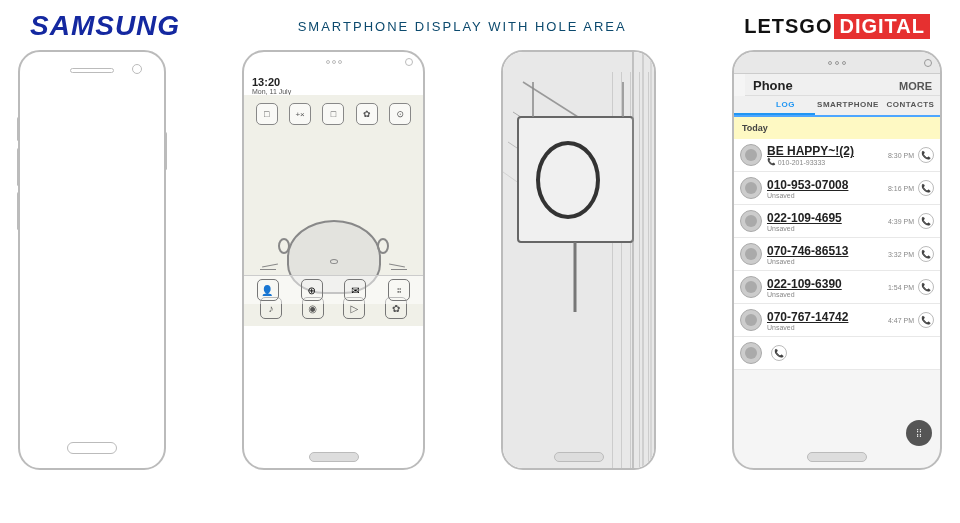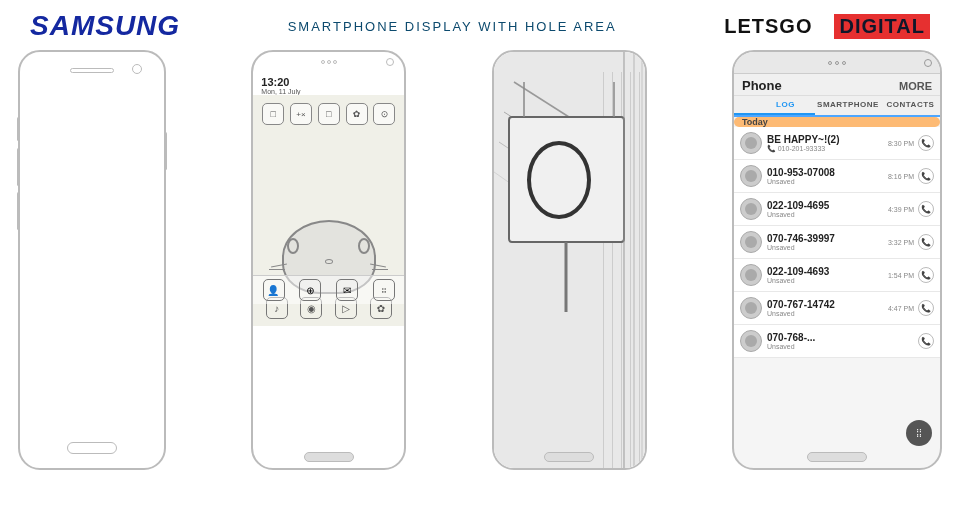--- a/index.html
+++ b/index.html
@@ -33,25 +33,24 @@
       font-weight: 400;
       text-transform: uppercase;
     }
     .letsgo-logo {
       display: flex;
       align-items: center;
       font-size: 20px;
       font-weight: 900;
       color: #111;
       letter-spacing: 1px;
-      gap: 20px;
     }
     .letsgo-logo .digital {
       background: #e63030;
-      color: #0f172a;
+      color: #ffffff;
       padding: 1px 5px;
       font-size: 20px;
       font-weight: 900;
       margin-left: 2px;
       text-align: center;
     }
 
     
     .phones-row {
       display: flex;
@@ -132,21 +131,21 @@
       left: 50%;
       transform: translateX(-50%);
       width: 50px;
       height: 12px;
       border: 1.5px solid #bbb;
       border-radius: 6px;
     }
 
     
     .phone-home {
-      width: 155px;
+      width: 183px;
       height: 420px;
       border: 2px solid #bbb;
       border-radius: 22px;
       position: relative;
       background: #fff;
       flex-shrink: 0;
       overflow: hidden;
     }
     .phone-home .time-text {
       font-size: 11px;
@@ -409,20 +408,21 @@
       position: absolute;
       right: 8px;
     }
     .app-header {
       background: #f0f0f0;
       padding: 4px 8px 2px 8px;
       display: flex;
       justify-content: space-between;
       align-items: center;
       border-bottom: 1px solid #ddd;
+      margin-left: 11px;
     }
     .app-header .phone-title {
       font-size: 13px;
       font-weight: bold;
       color: #222;
     }
     .app-header .more-text {
       font-size: 11px;
       color: #555;
       font-weight: bold;
@@ -440,26 +440,25 @@
       color: #555;
       font-weight: bold;
       letter-spacing: 0.5px;
     }
     .app-tab.active {
       color: #2196F3;
       border-bottom: 2px solid #2196F3;
       padding-left: 24px;
     }
     .section-header {
-      background: #fdba74;
-      padding: 0 8px;
+      background: #fef9c3;
+      padding: 6px 8px;
       font-size: 9px;
       font-weight: bold;
       color: #444;
-      border-radius: 7px;
     }
     .contact-row {
       display: flex;
       align-items: center;
       padding: 5px 6px;
       border-bottom: 1px solid #e8e8e8;
       background: #fff;
       position: relative;
     }
     .contact-avatar {
@@ -475,23 +474,24 @@
     }
     .avatar-inner {
       width: 12px; height: 12px;
       border-radius: 50%;
       background: #aaa;
     }
     .contact-info {
       flex: 1;
     }
     .contact-name {
-      font-size: 10px;
+      font-size: 12px;
       font-weight: bold;
       color: #222;
+      text-decoration: underline;
     }
     .contact-sub {
       font-size: 7px;
       color: #888;
       display: flex;
       align-items: center;
       gap: 2px;
     }
     .contact-time {
       font-size: 7px;
@@ -705,33 +705,33 @@
       </div>
       <div class="contact-time">4:39 PM</div>
       <div class="call-icon">📞</div>
     </div>
 
     <div class="contact-row">
       <div class="contact-avatar">
           <div class="avatar-inner"></div>
         </div>
       <div class="contact-info">
-        <div class="contact-name">070-746-39997</div>
+        <div class="contact-name">070-746-86513</div>
         <div class="contact-sub">Unsaved</div>
       </div>
       <div class="contact-time">3:32 PM</div>
       <div class="call-icon">📞</div>
     </div>
 
     <div class="contact-row">
       <div class="contact-avatar">
           <div class="avatar-inner"></div>
         </div>
       <div class="contact-info">
-        <div class="contact-name">022-109-4693</div>
+        <div class="contact-name">022-109-6390</div>
         <div class="contact-sub">Unsaved</div>
       </div>
       <div class="contact-time">1:54 PM</div>
       <div class="call-icon">📞</div>
     </div>
 
 
     <div class="contact-row">
       <div class="contact-avatar">
           <div class="avatar-inner"></div>
@@ -741,24 +741,20 @@
         <div class="contact-sub">Unsaved</div>
       </div>
       <div class="contact-time">4:47 PM</div>
       <div class="call-icon">📞</div>
     </div>
 
     <div class="contact-row">
       <div class="contact-avatar">
           <div class="avatar-inner"></div>
         </div>
-      <div class="contact-info">
-        <div class="contact-name">070-768-...</div>
-        <div class="contact-sub">Unsaved</div>
-      </div>
       <div class="contact-time"></div>
       <div class="call-icon">📞</div>
     </div>
 
     <div class="fab-btn">
       <span>⁞⁞</span>
     </div>
 
     <div class="home-btn-app"></div>
   </div>

